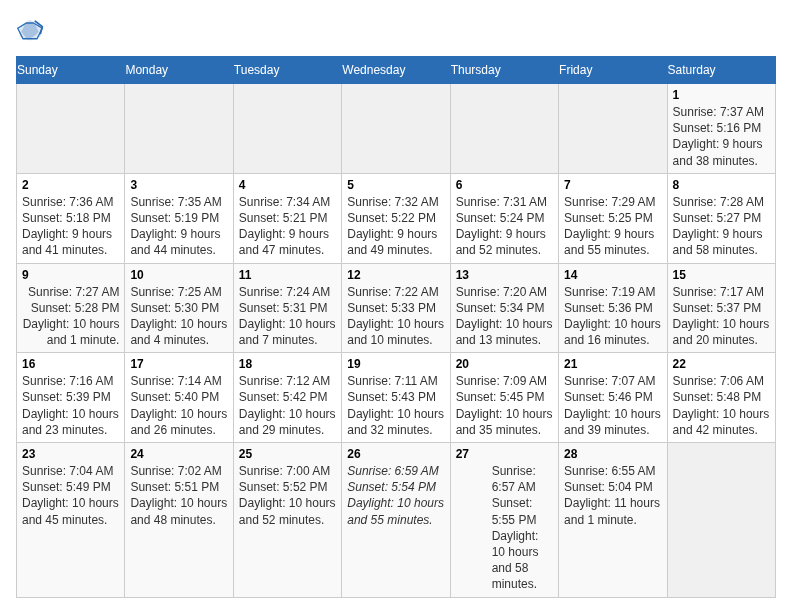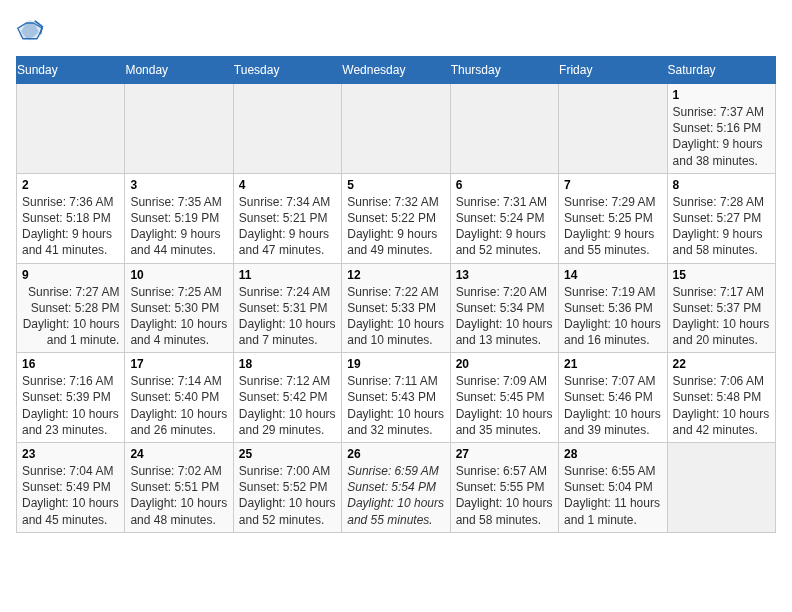--- a/index.html
+++ b/index.html
@@ -292,21 +292,21 @@
 Daylight: 10 hours and 52 minutes.</div>
         </td>
         <td>
           <span class="day-num">26</span>
           <div class="day-info" style="white-space: pre-line; font-style: italic;">Sunrise: 6:59 AM
 Sunset: 5:54 PM
 Daylight: 10 hours and 55 minutes.</div>
         </td>
         <td>
           <span class="day-num">27</span>
-          <div class="day-info" style="white-space: pre-line;">Sunrise: 6:57 AM
+          <div class="day-info" style="white-space: pre-line; margin-left: 36px;">Sunrise: 6:57 AM
 Sunset: 5:55 PM
 Daylight: 10 hours and 58 minutes.</div>
         </td>
         <td>
           <span class="day-num">28</span>
           <div class="day-info" style="white-space: pre-line;">Sunrise: 6:55 AM
 Sunset: 5:04 PM
 Daylight: 11 hours and 1 minute.</div>
         </td>
         <td class="empty-cell"></td>

